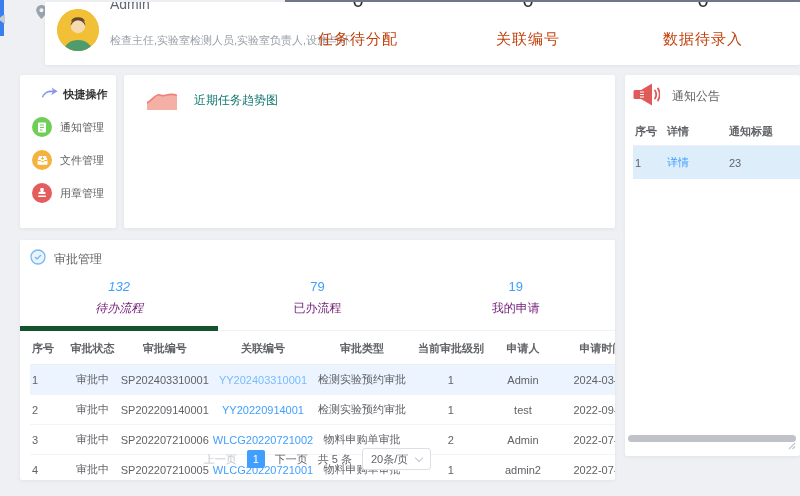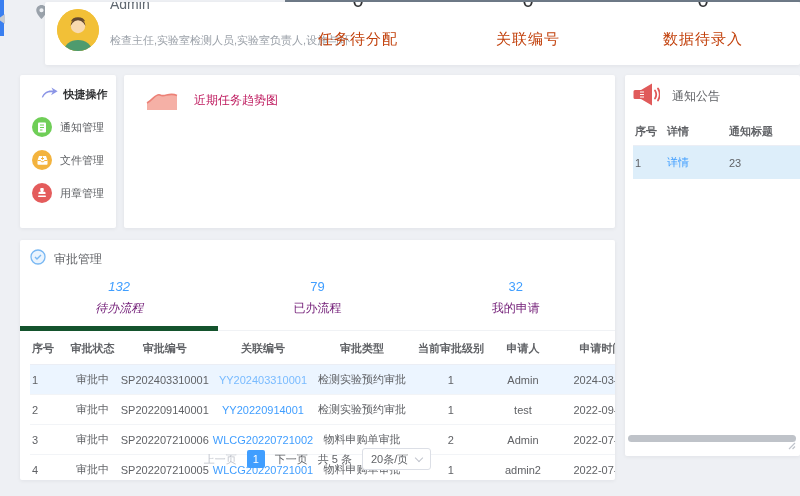--- a/index.html
+++ b/index.html
@@ -36,21 +36,21 @@
   .quick-card { left:20px; top:75px; width:96px; height:153px; padding:10px 0 0 12px; }
   .q-head { display:flex; align-items:center; gap:6px; margin-bottom:14px;justify-content:center; }
   .q-head .t { font-size:11px; font-weight:bold; color:#303133; }
   .q-item { display:flex; align-items:center; gap:8px; margin-bottom:13px; cursor:pointer; }
   .q-item .lbl { font-size:11px; color:#606266; }
   .q-circ { width:20px; height:20px; border-radius:50%; display:flex; align-items:center; justify-content:center; flex:none; }
   .q-green { background:#6fce57; } .q-yellow { background:#f3b33e; } .q-red { background:#e45c5c; }
   
   .trend-card { left:124px; top:75px; width:491px; height:153px; padding:10px 0 0 20px; }
   .trend-head { display:flex; align-items:center; gap:14px; }
-  .trend-head .t { font-size:12px; color:#be185d; }
+  .trend-head .t { font-size:12px; color:#0f766e; }
   
   .notice-card { left:625px; top:75px; width:175px; height:381px; padding:8px 0 0 8px; overflow:hidden; }
   .n-head { display:flex; align-items:center; gap:12px; margin-bottom:8px; }
   .n-head .t { font-size:12px; color:#606266; }
   .n-table { border-collapse:collapse; table-layout:fixed; min-width:184px; font-size:11px; }
   .n-table th { font-weight:bold; color:#606266; text-align:left; padding:6px 2px; border-bottom:1px solid #ebeef5; white-space:nowrap; }
   .n-table td { padding:9px 2px; white-space:nowrap; }
   .n-row-hl { background:#ddeefa; }
   .link { color:#409eff; cursor:pointer; }
   .h-scrollbar { position:absolute; left:3px; top:360px; width:168px; height:7px; border-radius:4px; background:#bfc3c9; cursor:pointer; }
@@ -232,21 +232,21 @@
   <div class="tabs">
     <div class="tab active">
       <div class="cnt">132</div>
       <div class="lbl">待办流程</div>
     </div>
     <div class="tab">
       <div class="cnt">79</div>
       <div class="lbl">已办流程</div>
     </div>
     <div class="tab">
-      <div class="cnt">32</div>
+      <div class="cnt">19</div>
       <div class="lbl">我的申请</div>
     </div>
   </div>
 
   <div class="tbl-wrap">
     <table class="a-table">
       <colgroup>
         <col style="width:37px">
           <col style="width:53px">
           <col style="width:87px">

